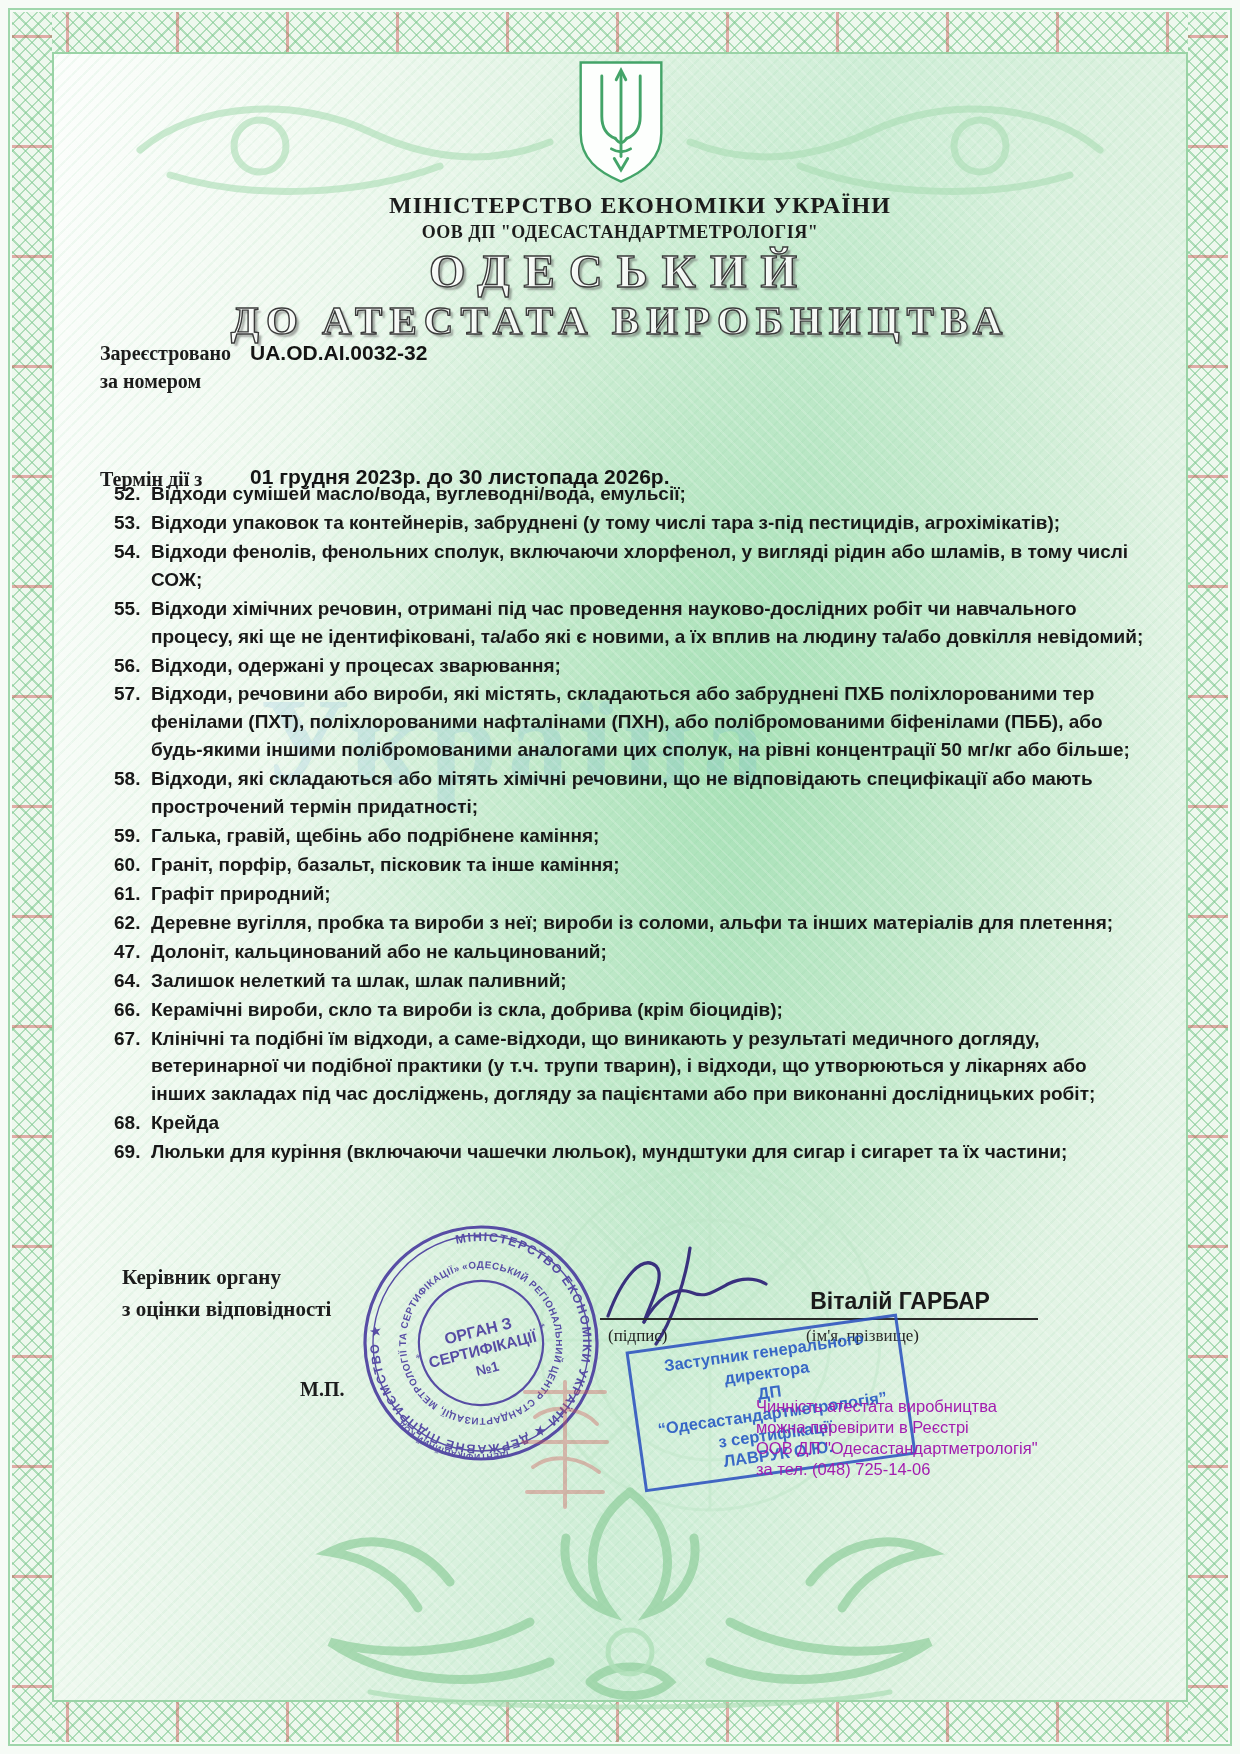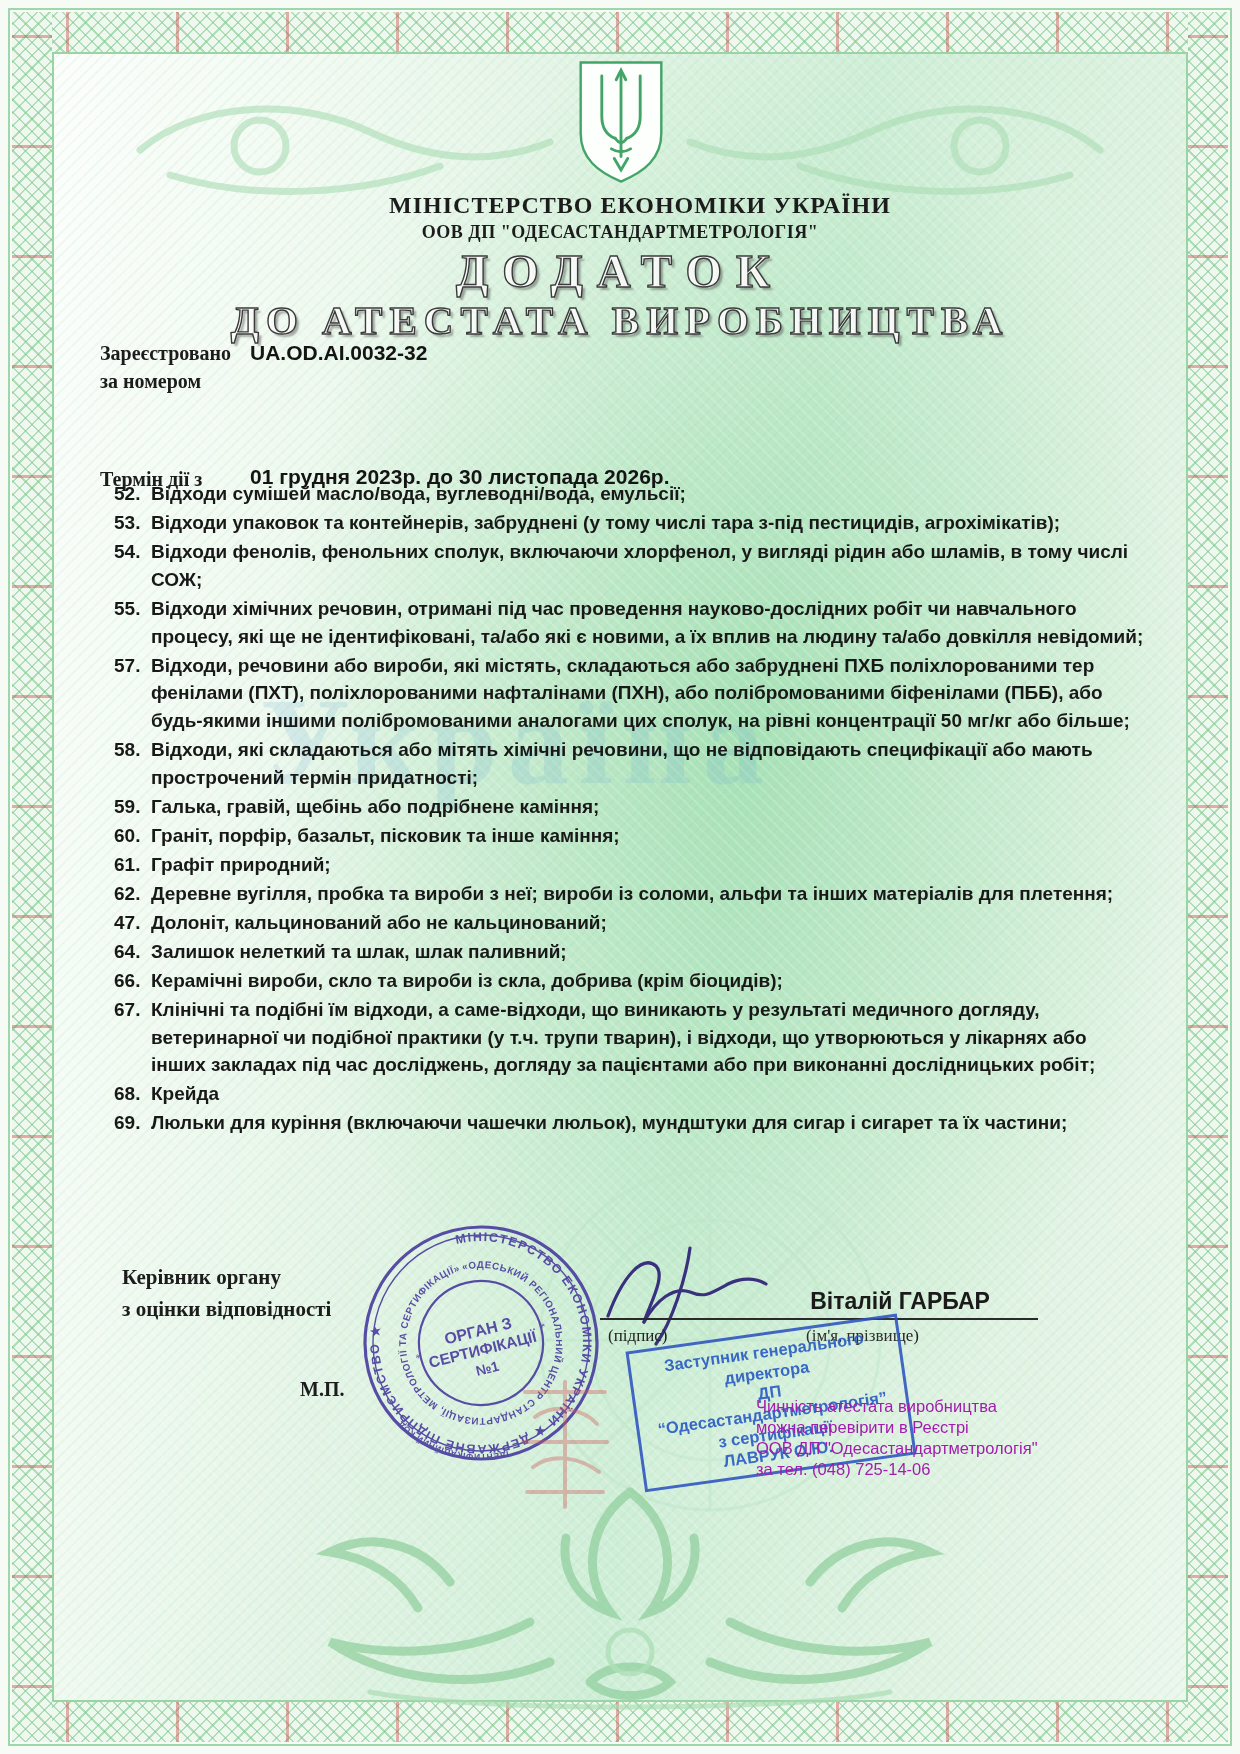--- a/index.html
+++ b/index.html
@@ -140,21 +140,21 @@
       <path d="M70,18 V60 C70,73 64,80 56,83"></path>
       <path d="M44,83 Q50,92 56,83"></path>
       <path d="M50,86 V102"></path>
       <path d="M43,104 L50,116 L57,104"></path>
       <path d="M40,94 Q50,100 60,94"></path>
     </g>
   </svg>
 
   <div class="ministry">МІНІСТЕРСТВО ЕКОНОМІКИ УКРАЇНИ</div>
   <div class="org">ООВ ДП "ОДЕСАСТАНДАРТМЕТРОЛОГІЯ"</div>
-  <div class="doc-title l1">ДОДАТОК</div>
+  <div class="doc-title l1">ОДЕСЬКИЙ</div>
   <div class="doc-title l2">ДО АТЕСТАТА ВИРОБНИЦТВА</div>
 
   <div class="meta-label" style="left:100px; top:342px;">Зареєстровано</div>
   <div class="meta-label" style="left:100px; top:370px;">за номером</div>
   <div class="meta-value" style="left:250px; top:341px;">UA.OD.AI.0032-32</div>
 
   <div class="meta-label" style="left:100px; top:468px;">Термін дії з</div>
   <div class="meta-value" style="left:250px; top:465px;">01 грудня 2023р. до 30 листопада 2026р.</div>
 
   <div class="watermark">Україна</div>
@@ -174,20 +174,24 @@
       <div class="item">
         <span class="num">54.</span>
         <span class="txt">Відходи фенолів, фенольних сполук, включаючи хлорфенол, у вигляді рідин або шламів, в тому числі СОЖ;</span>
       </div>
 
       <div class="item">
         <span class="num">55.</span>
         <span class="txt">Відходи хімічних речовин, отримані під час проведення науково-дослідних робіт чи навчального процесу, які ще не ідентифіковані, та/або які є новими, а їх вплив на людину та/або довкілля невідомий;</span>
       </div>
 
+      <div class="item">
+        <span class="num">56.</span>
+        <span class="txt">Відходи, одержані у процесах зварювання;</span>
+      </div>
 
       <div class="item">
         <span class="num">57.</span>
         <span class="txt">Відходи, речовини або вироби, які містять, складаються або забруднені ПХБ поліхлорованими тер фенілами (ПХТ), поліхлорованими нафталінами (ПХН), або полібромованими біфенілами (ПББ), або будь-якими іншими полібромованими аналогами цих сполук, на рівні концентрації 50 мг/кг або більше;</span>
       </div>
 
       <div class="item">
         <span class="num">58.</span>
         <span class="txt">Відходи, які складаються або мітять хімічні речовини, що не відповідають специфікації або мають прострочений термін придатності;</span>
       </div>

